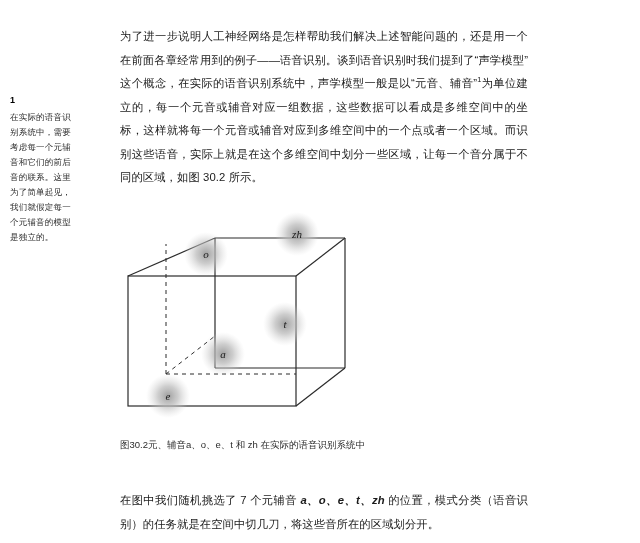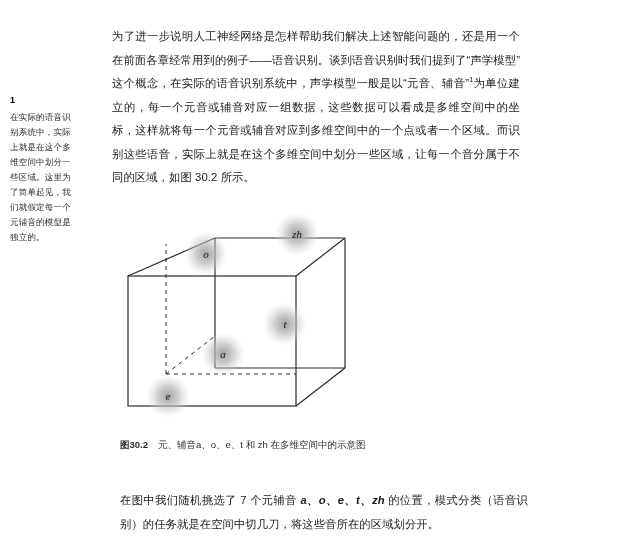--- a/index.html
+++ b/index.html
@@ -33,21 +33,21 @@
   .margin-note-text {
     font-size: 8.5px;
     line-height: 15px;
     color: #2b2b2b;
     letter-spacing: 0.2px;
   }
 
   
   .body-col {
     position: absolute;
-    left: 112px;
+    left: 120px;
     top: 14px;
     width: 408px;
   }
   .para {
     font-size: 11.3px;
     line-height: 23.5px;
     text-align: justify;
     text-justify: inter-ideograph;
     color: #1a1a1a;
     letter-spacing: 0.1px;
@@ -72,42 +72,40 @@
   .figure-caption {
     position: absolute;
     left: 120px;
     top: 437px;
     width: 400px;
     font-size: 9.5px;
     line-height: 15px;
     color: #2b2b2b;
   }
   .figure-caption .cap-label {
-    margin-right: 10px;
-    font-weight: bold;
   }
 
   
   .bottom-para {
     position: absolute;
     left: 120px;
     top: 478px;
     width: 408px;
   }
   .italic-token {
     font-style: italic;
     font-weight: bold;
   }
 </style>
 </head>
 <body>
 
 <div class="margin-note">
   <div class="margin-note-number">1</div>
-  <div class="margin-note-text">在实际的语音识别系统中，实际上就是在这个多维空间中划分一些区域。这里为了简单起见，我们就假定每一个元辅音的模型是独立的。</div>
+  <div class="margin-note-text">在实际的语音识别系统中，需要考虑每一个元辅音和它们的前后音的联系。这里为了简单起见，我们就假定每一个元辅音的模型是独立的。</div>
 </div>
 
 <div class="body-col">
   <p class="para"><span>为了进一步说明人工神经网络是怎样帮助我们解决上述智能问题的，还是用一个在前面各章经常用到的例子——语音识别。谈到语音识别时我们提到了“声学模型”这个概念，在实际的语音识别系统中，声学模型一般是以“元音、辅音”</span><span class="sup">1</span><span>为单位建立的，每一个元音或辅音对应一组数据，这些数据可以看成是多维空间中的坐标，这样就将每一个元音或辅音对应到多维空间中的一个点或者一个区域。而识别这些语音，实际上就是在这个多维空间中划分一些区域，让每一个音分属于不同的区域，如图 30.2 所示。</span></p>
 </div>
 
 <div class="figure">
   <svg width="300" height="230" viewBox="0 0 300 230">
 
     <g stroke="#2b2b2b" stroke-width="1" fill="none" stroke-dasharray="4 4">
@@ -157,18 +155,18 @@
       <text x="103" y="152" text-anchor="middle" font-size="11" font-family="Liberation Serif, serif" font-style="italic" fill="#1a1a1a">a</text>
     </g>
     <g>
       <circle cx="48" cy="190" r="22" fill="url(#blobgrad)"></circle>
       <text x="48" y="194" text-anchor="middle" font-size="11" font-family="Liberation Serif, serif" font-style="italic" fill="#1a1a1a">e</text>
     </g>
   </svg>
 </div>
 
 <div class="figure-caption">
-  <span class="cap-label">图30.2</span><span>元、辅音a、o、e、t 和 zh 在多维空间中的示意图</span>
+  <span class="cap-label">图30.2</span><span>元、辅音a、o、e、t 和 zh 在实际的语音识别系统中</span>
 </div>
 
 <div class="bottom-para">
   <p class="para"><span>在图中我们随机挑选了 7 个元辅音 </span><span class="italic-token">a、o、e、t、zh</span><span> 的位置，模式分类（语音识别）的任务就是在空间中切几刀，将这些音所在的区域划分开。</span></p>
 </div>
 
 </body></html>

